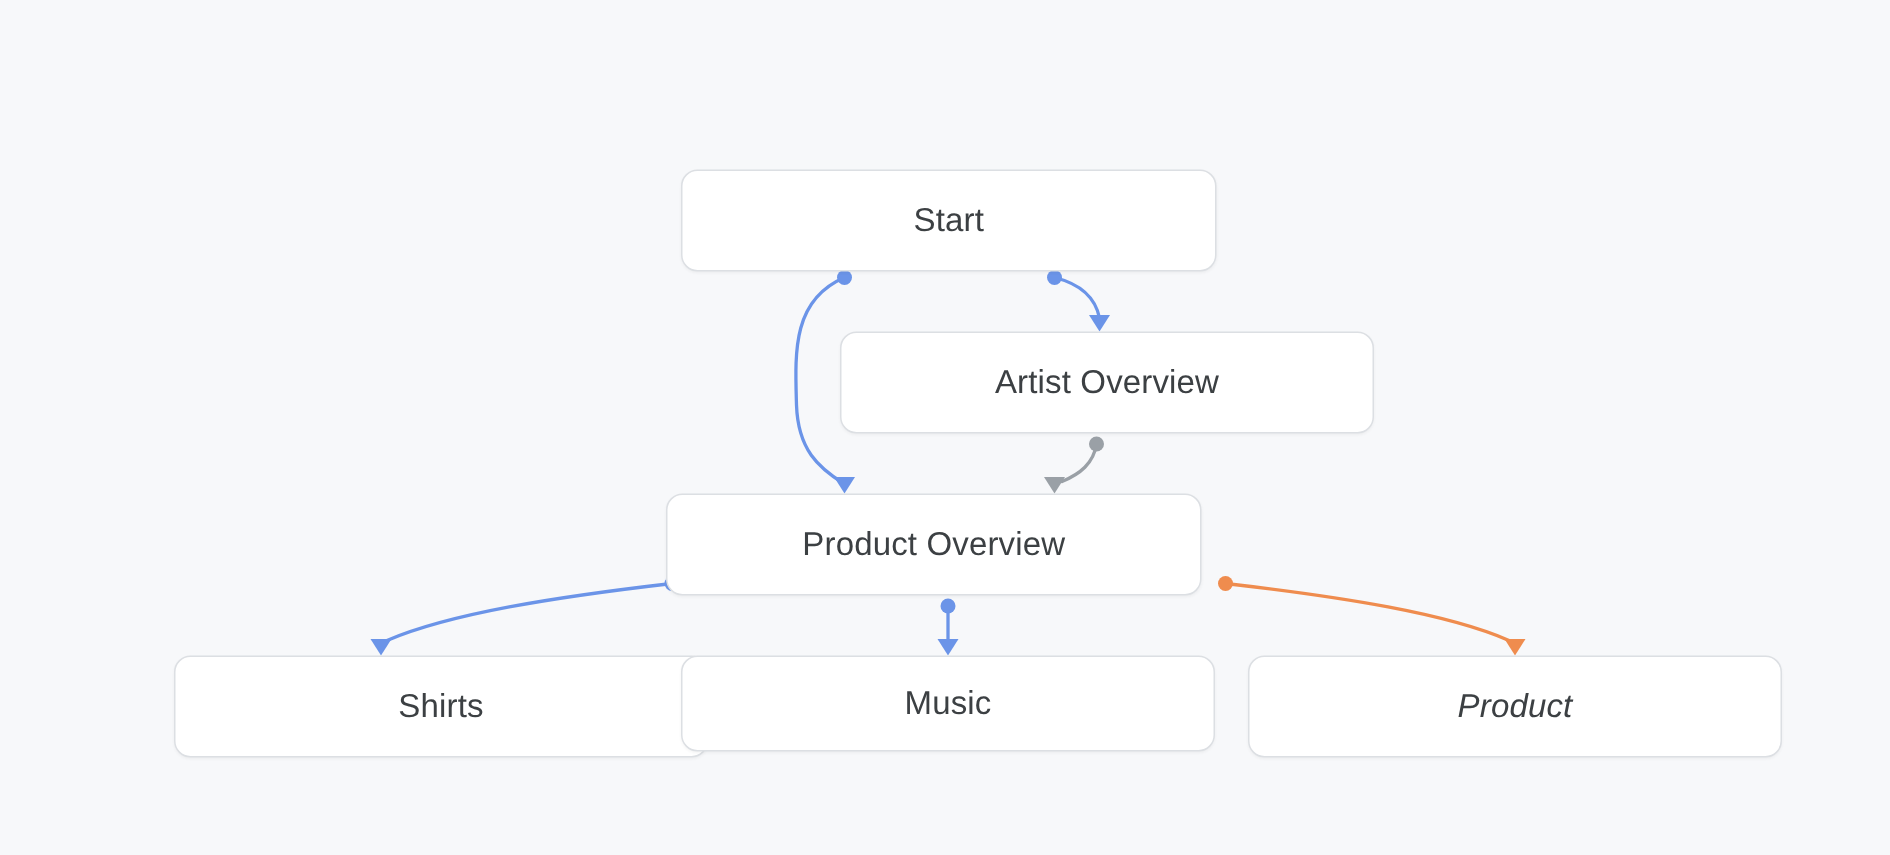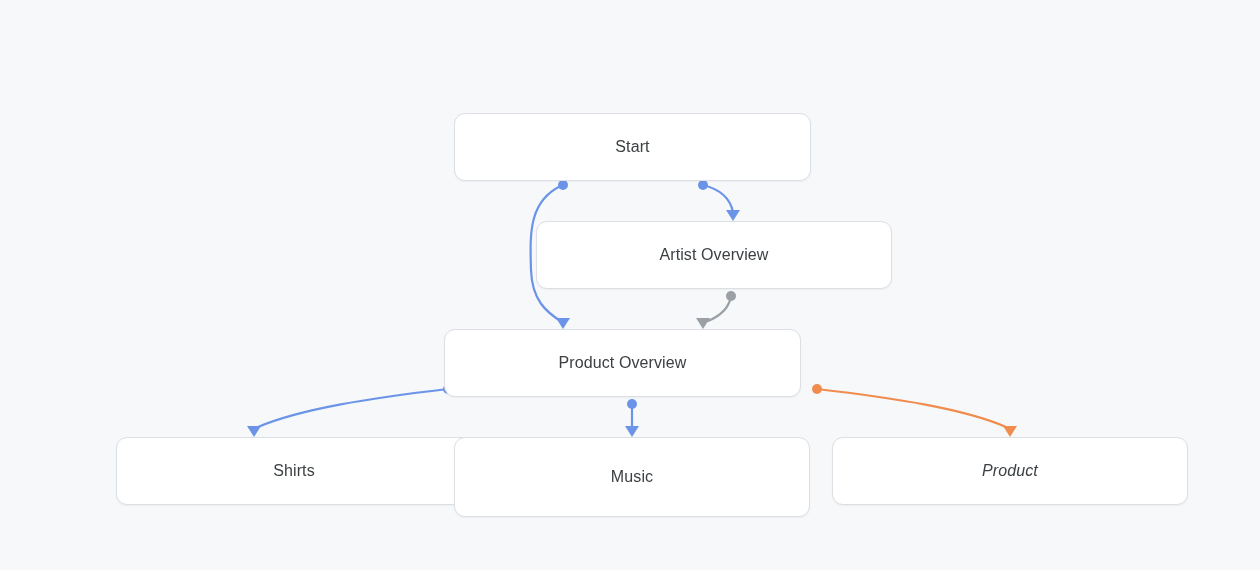--- a/index.html
+++ b/index.html
@@ -34,21 +34,21 @@
     background: #ffffff;
     border: 1px solid #dcdfe3;
     border-radius: 11px;
     display: flex;
     align-items: center;
     justify-content: center;
     box-shadow: 0 1px 2px rgba(60,64,67,0.06);
   }
   .node-label {
     color: #3c4043;
-    font-size: 16px;
+    font-size: 22px;
     font-weight: 500;
     letter-spacing: 0.1px;
     line-height: 1;
     white-space: nowrap;
     user-select: none;
   }
 </style>
 </head>
 <body>
 
@@ -86,30 +86,30 @@
           <circle cx="817" cy="389" r="5" fill="#ef8c4e"></circle>
           <polygon points="1003,426 1017,426 1010,437" fill="#ef8c4e"></polygon>
         </g>
       </g>
   </svg>
 
   <div id="nodes-group">
       <div class="node" style="left: 454px; top: 113px; width: 357px; height: 68px; background: rgb(255, 255, 255); border-color: rgb(220, 223, 227);">
         <span class="node-label" style="color: rgb(60, 64, 67);">Start</span>
       </div>
-      <div class="node" style="left: 536px; top: 221px; width: 356px; height: 68px; background: rgb(255, 255, 255); border-color: rgb(220, 223, 227);">
+      <div class="node" style="left: 560px; top: 221px; width: 356px; height: 68px; background: rgb(255, 255, 255); border-color: rgb(220, 223, 227);">
         <span class="node-label" style="color: rgb(60, 64, 67);">Artist Overview</span>
       </div>
       <div class="node" style="left: 444px; top: 329px; width: 357px; height: 68px; background: rgb(255, 255, 255); border-color: rgb(220, 223, 227);">
         <span class="node-label" style="color: rgb(60, 64, 67);">Product Overview</span>
       </div>
       <div class="node" style="left: 76px; top: 437px; width: 356px; height: 68px; background: rgb(255, 255, 255); border-color: rgb(220, 223, 227); margin-left: 40px;">
         <span class="node-label" style="color: rgb(60, 64, 67);">Shirts</span>
       </div>
-      <div class="node" style="left: 454px; top: 437px; width: 356px; height: 80px; background: rgb(255, 255, 255); border-color: rgb(220, 223, 227);">
+      <div class="node" style="left: 454px; top: 437px; width: 356px; height: 64px; background: rgb(255, 255, 255); border-color: rgb(220, 223, 227);">
         <span class="node-label" style="color: rgb(60, 64, 67);">Music</span>
       </div>
       <div class="node" style="left: 832px; top: 437px; width: 356px; height: 68px; background: rgb(255, 255, 255); border-color: rgb(220, 223, 227);">
         <span class="node-label" style="color: rgb(60, 64, 67); font-style: italic;">Product</span>
       </div>
     </div>
 
 </div>
 
 </body></html>

